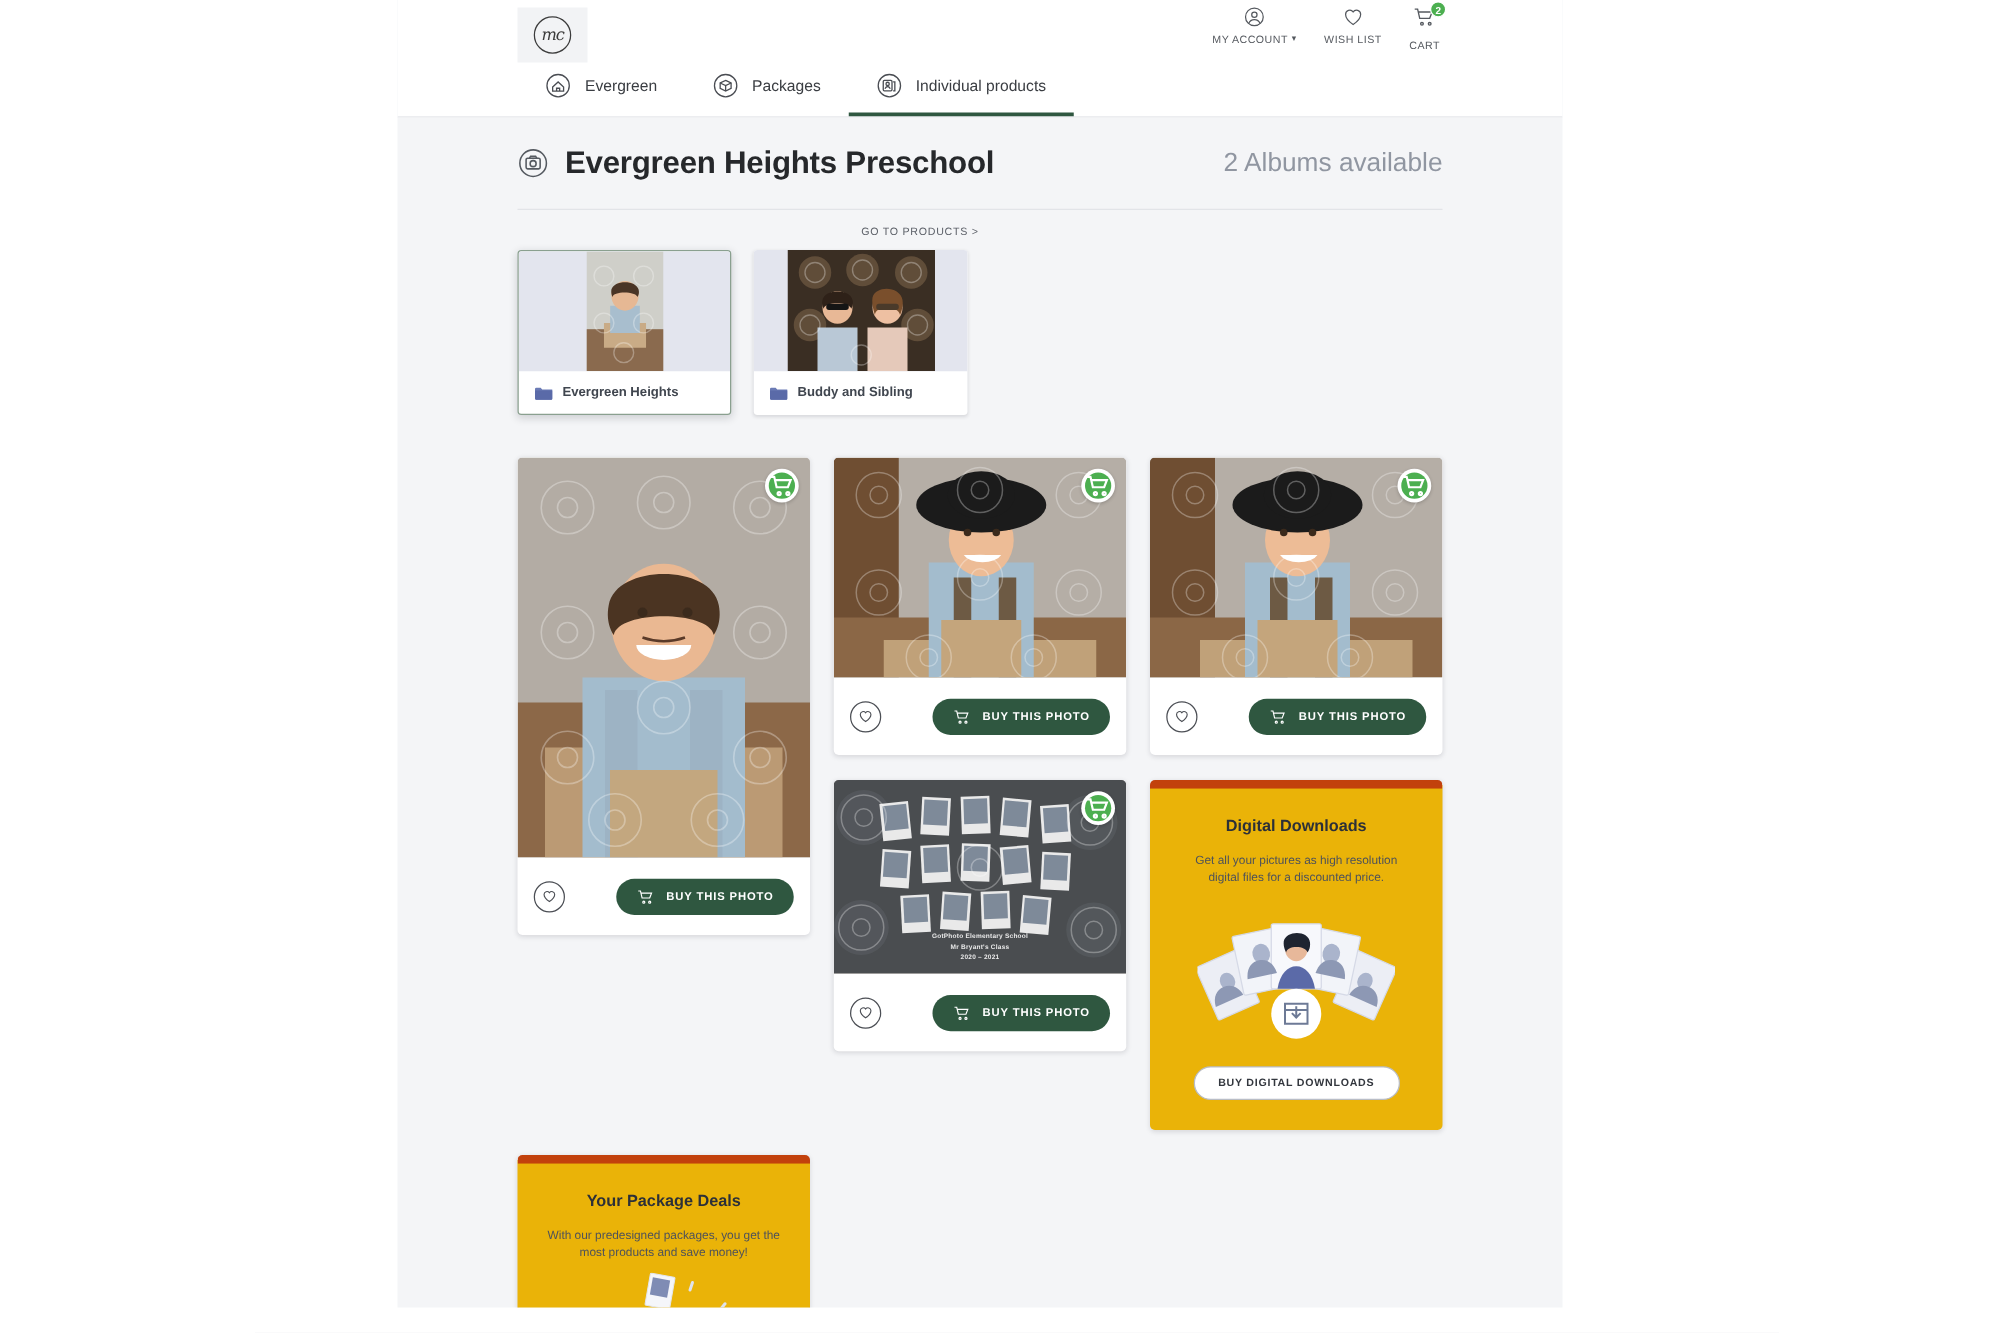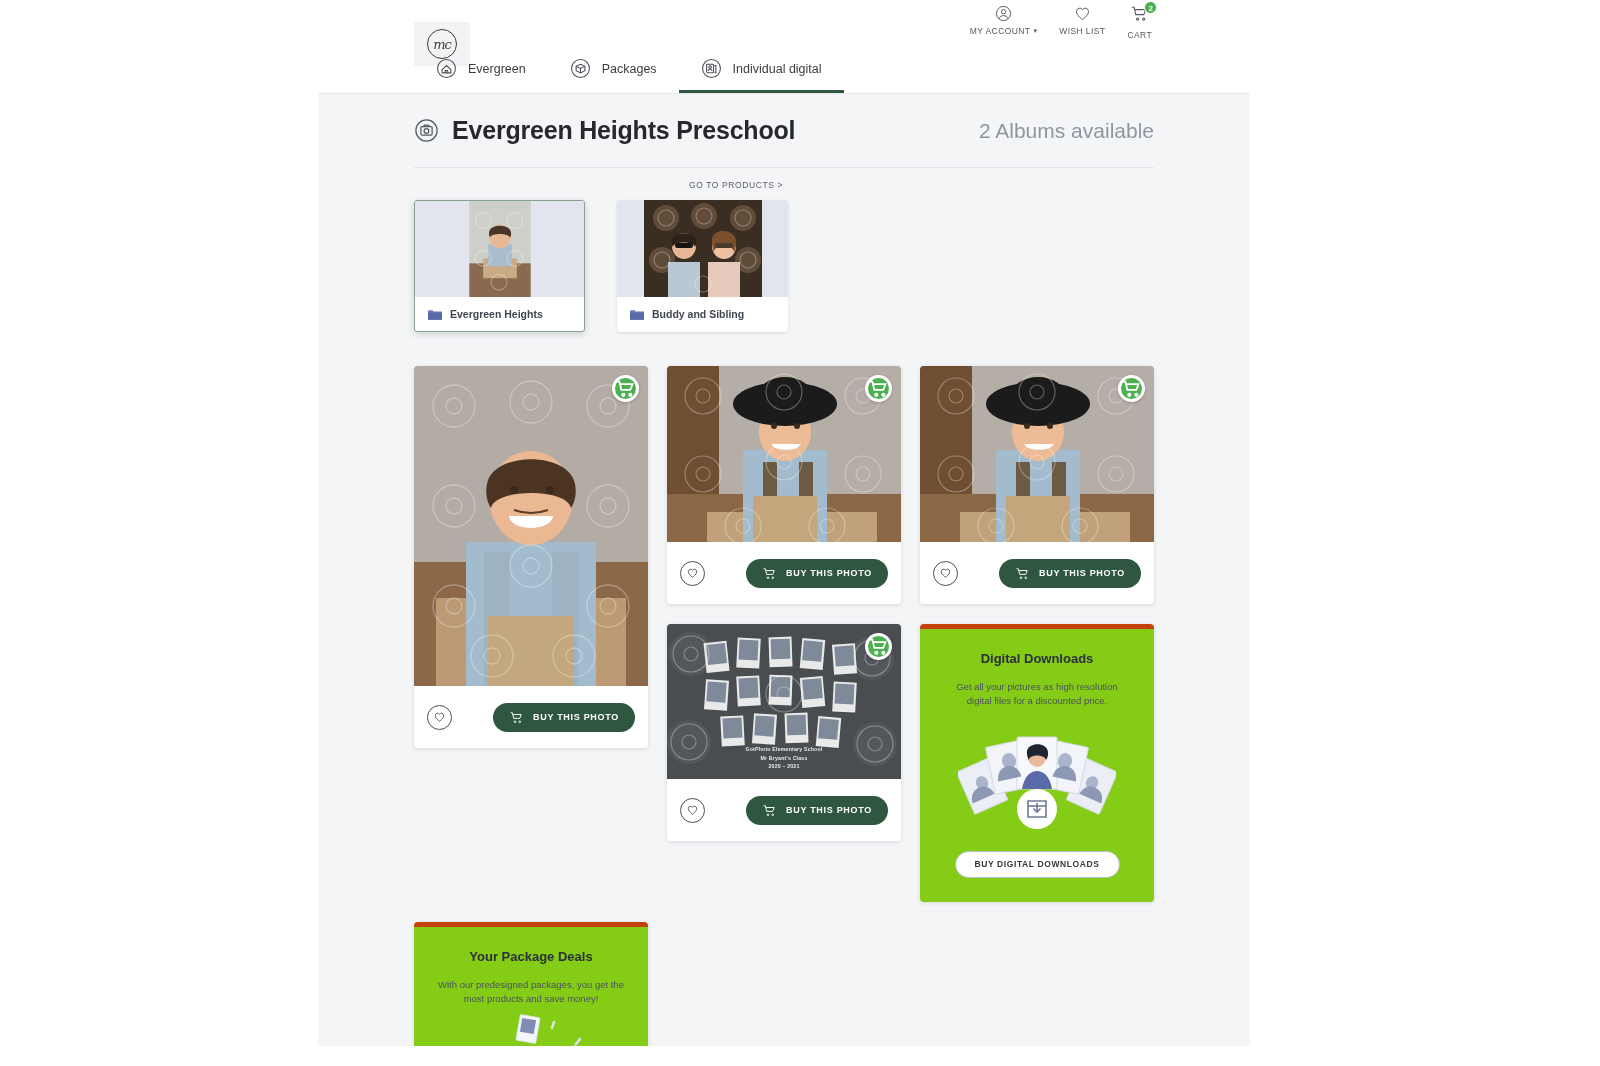--- a/index.html
+++ b/index.html
@@ -19,21 +19,21 @@
 
   
   .header {
     background: #ffffff;
     height: 94px;
     position: relative;
     border-bottom: 1px solid #e6e8ec;
   }
   .logo-box {
     position: absolute;
-    left: 96px; top: 22px;
+    left: 96px; top: 6px;
     width: 56px; height: 44px;
     background: #f2f3f5;
     display: flex; align-items: center; justify-content: center;
   }
   .logo-mark {
     width: 30px; height: 30px;
     border: 1.5px solid #3c3c3c;
     border-radius: 50%;
     display: flex; align-items: center; justify-content: center;
     font-family: "DejaVu Serif", serif;
@@ -99,21 +99,21 @@
 
   .goto-products {
     margin: 12px 96px 0 0;
     text-align: center;
     font-size: 8.5px; letter-spacing: .6px;
     color: #5c6068; cursor: pointer;
   }
 
   
   .albums {
-    display: flex; gap: 32px;
+    display: flex; gap: 18px;
     margin: 10px 0 0 96px;
   }
   .album-card {
     width: 171px;
     background: #fff;
     border-radius: 3px;
     overflow: hidden;
     box-shadow: 0 1px 3px rgba(20,25,40,.13);
     cursor: pointer;
   }
@@ -189,23 +189,23 @@
     border: none; border-radius: 18px;
     height: 29px; padding: 0 16px;
     display: flex; align-items: center; gap: 9px;
     font-size: 9px; font-weight: bold; letter-spacing: .7px;
     font-family: "Liberation Sans", sans-serif;
     cursor: pointer;
   }
 
   
   .promo {
-    background: #84cc16;
+    background: #eab308;
     border-radius: 4px;
-    border-top: 5px solid #c2410c;
+    border-top: 7px solid #c2410c;
     box-shadow: 0 1px 4px rgba(20,25,40,.13);
     padding: 22px 20px 24px;
     text-align: center;
   }
   .promo h3 {
     font-size: 13px; font-weight: bold; color: #2c3038;
     margin-bottom: 14px;
   }
   .promo p {
     font-size: 9.5px; color: #4e525a; line-height: 1.5;
@@ -298,21 +298,21 @@
       </div>
 
       <div class="nav-tab active">
         <svg class="nav-ico" viewBox="0 0 24 24" fill="none" stroke="#4a4d53" stroke-width="1.2">
           <circle cx="12" cy="12" r="10.2"></circle>
           <rect x="6.4" y="7.2" width="8" height="9.6" rx="1"></rect>
           <circle cx="10.4" cy="10.4" r="1.5"></circle>
             <path d="M8 14.8c.6-1.4 1.5-2 2.4-2s1.8.6 2.4 2"></path>
           <path d="M15.4 8.6h1.6v8.2h-1.6"></path>
         </svg>
-        <span>Individual digital</span>
+        <span>Individual products</span>
       </div>
     </div>
   </div>
 
   <div class="page-head">
     <svg class="page-title-ico" viewBox="0 0 24 24" fill="none" stroke="#555a61" stroke-width="1.2">
       <circle cx="12" cy="12" r="10.2"></circle>
       <rect x="6.6" y="8.2" width="10.8" height="8.2" rx="1.2"></rect>
       <circle cx="12" cy="12.4" r="2.3"></circle>
         <path d="M9.2 8.2l.9-1.4h3.8l.9 1.4"></path>

